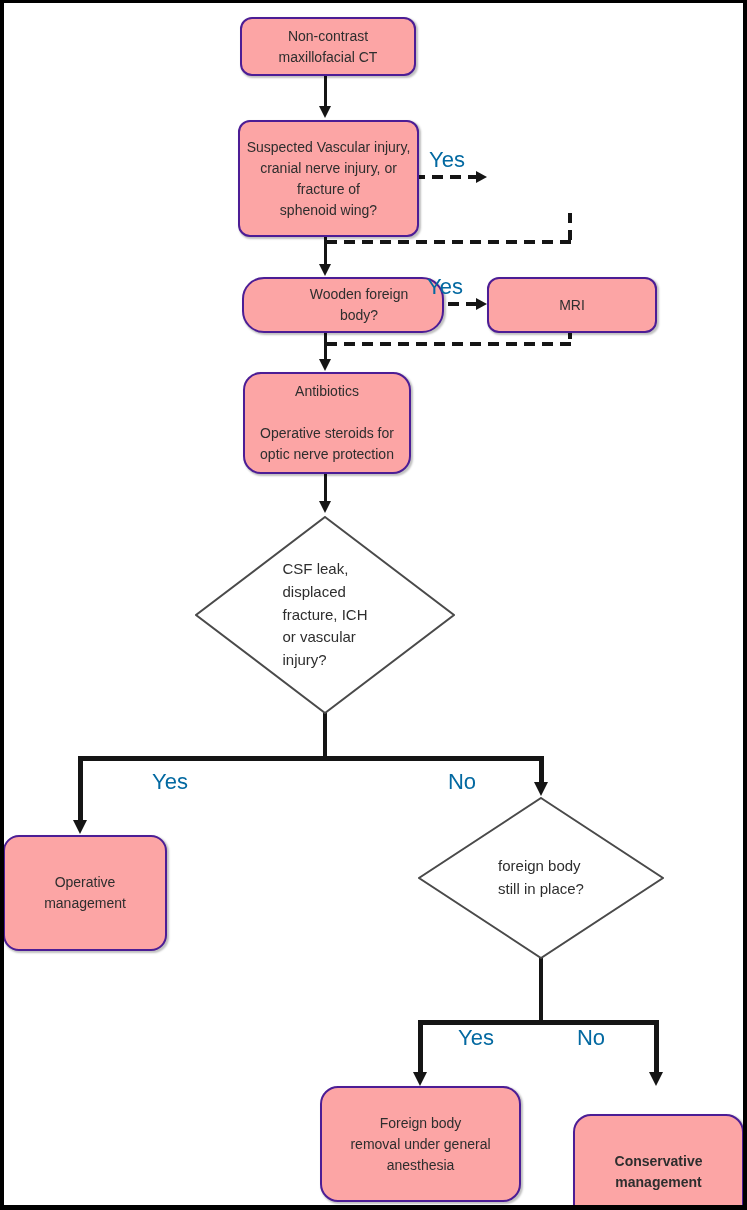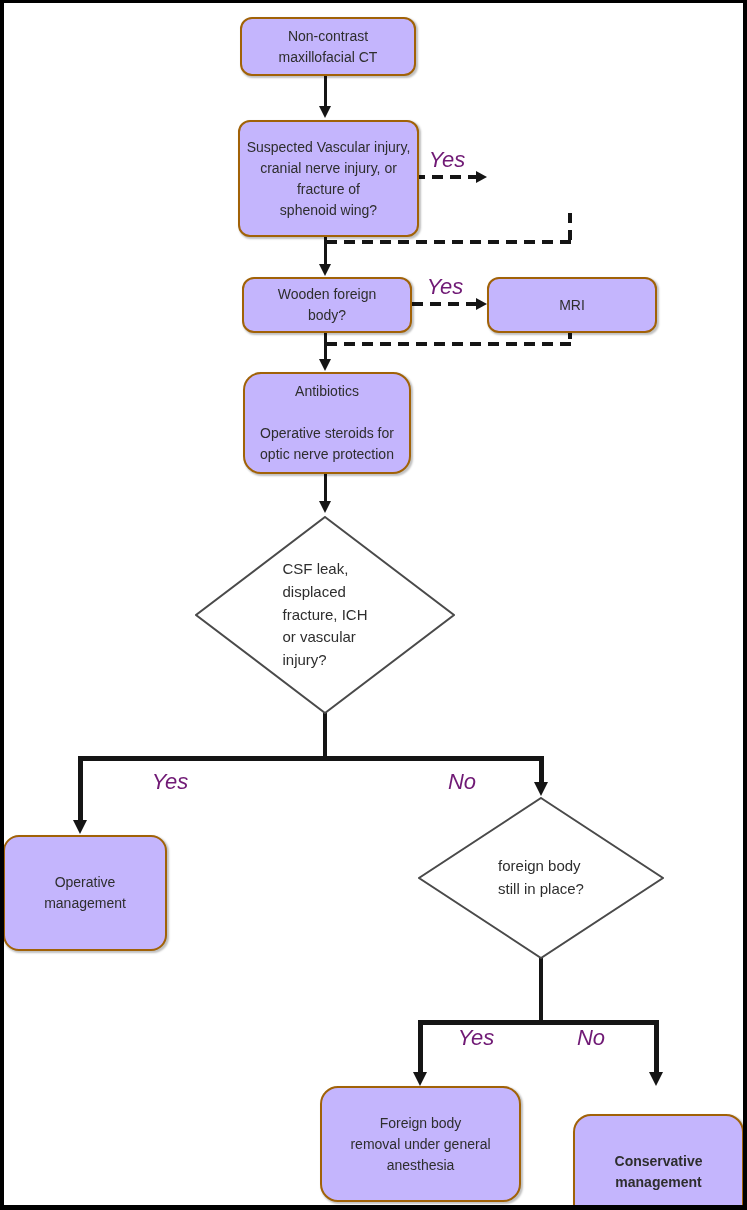--- a/index.html
+++ b/index.html
@@ -3,42 +3,42 @@
 <meta charset="utf-8">
 <style>
   html,body{margin:0;padding:0;background:#fff;}
   .stage{
     position:relative;width:747px;height:1210px;background:#ffffff;
     font-family:"Liberation Sans", sans-serif;color:#2e2e2e;overflow:hidden;
   }
   .frame{position:absolute;inset:0;border:solid #000;border-width:3px 4px 5px 4px;pointer-events:none;z-index:30;}
   
   .node{
-    position:absolute;background:#c4b5fd;border:2px solid #a16207;border-radius:14px;
+    position:absolute;background:#fca5a5;border:2px solid #4c1d95;border-radius:14px;
     display:flex;align-items:center;justify-content:center;text-align:center;
     font-size:14px;line-height:1.5;white-space:pre-line;z-index:10;
     box-shadow:1.5px 1.5px 2px rgba(0,0,0,.25);
   }
   
   .vline,.hline{position:absolute;background:#151515;z-index:5;}
   .vdash{position:absolute;z-index:5;background:repeating-linear-gradient(to bottom,#151515 0 10px,transparent 10px 17px);}
   .hdash{position:absolute;z-index:5;background:repeating-linear-gradient(to right,#151515 0 11px,transparent 11px 18px);}
   .ah-down{position:absolute;width:0;height:0;border-left:6px solid transparent;border-right:6px solid transparent;border-top:12px solid #151515;z-index:6;}
   .ah-down-big{position:absolute;width:0;height:0;border-left:7px solid transparent;border-right:7px solid transparent;border-top:14px solid #151515;z-index:6;}
   .ah-right{position:absolute;width:0;height:0;border-top:6px solid transparent;border-bottom:6px solid transparent;border-left:11px solid #151515;z-index:6;}
   
   .diamond{position:absolute;z-index:9;}
   .diamond svg{display:block;}
   .diamond-label{
     position:absolute;display:flex;align-items:center;justify-content:center;text-align:left;
     font-size:15px;line-height:1.52;white-space:pre-line;z-index:10;
   }
   
   .edge-label{
-    position:absolute;font-size:22px;color:#701a75;text-align:center;z-index:11;line-height:1.1;font-style:italic;
+    position:absolute;font-size:22px;color:#0369a1;text-align:center;z-index:11;line-height:1.1;
   }
 </style>
 </head>
 <body>
 
 <div class="stage">
 
   <div class="vline" style="left:324px;top:72px;width:3px;height:35px;"></div>
   <div class="ah-down" style="left:319px;top:106px;"></div>
 
@@ -98,21 +98,21 @@
 
   <div class="node" style="left:240px;top:17px;width:172px;height:55px;border-radius:12px;">Non-contrast
 maxillofacial CT</div>
 
   <div class="node" style="left:238px;top:120px;width:177px;height:113px;border-radius:12px;">Suspected Vascular injury,
 cranial nerve injury, or
 fracture of
 sphenoid wing?</div>
 
 
-  <div class="node" style="left:242px;top:277px;width:166px;height:52px;border-radius:12px;">Wooden foreign
+  <div class="node" style="left:242px;top:277px;width:166px;height:52px;border-radius:22px;padding-left:32px;">Wooden foreign
 body?</div>
 
   <div class="node" style="left:487px;top:277px;width:166px;height:52px;border-radius:12px;">MRI</div>
 
   <div class="node" style="left:243px;top:372px;width:164px;height:98px;border-radius:18px;">Antibiotics
 
 Operative steroids for
 optic nerve protection</div>
 
   <div class="node" style="left:3px;top:835px;width:160px;height:112px;border-radius:16px;">Operative

